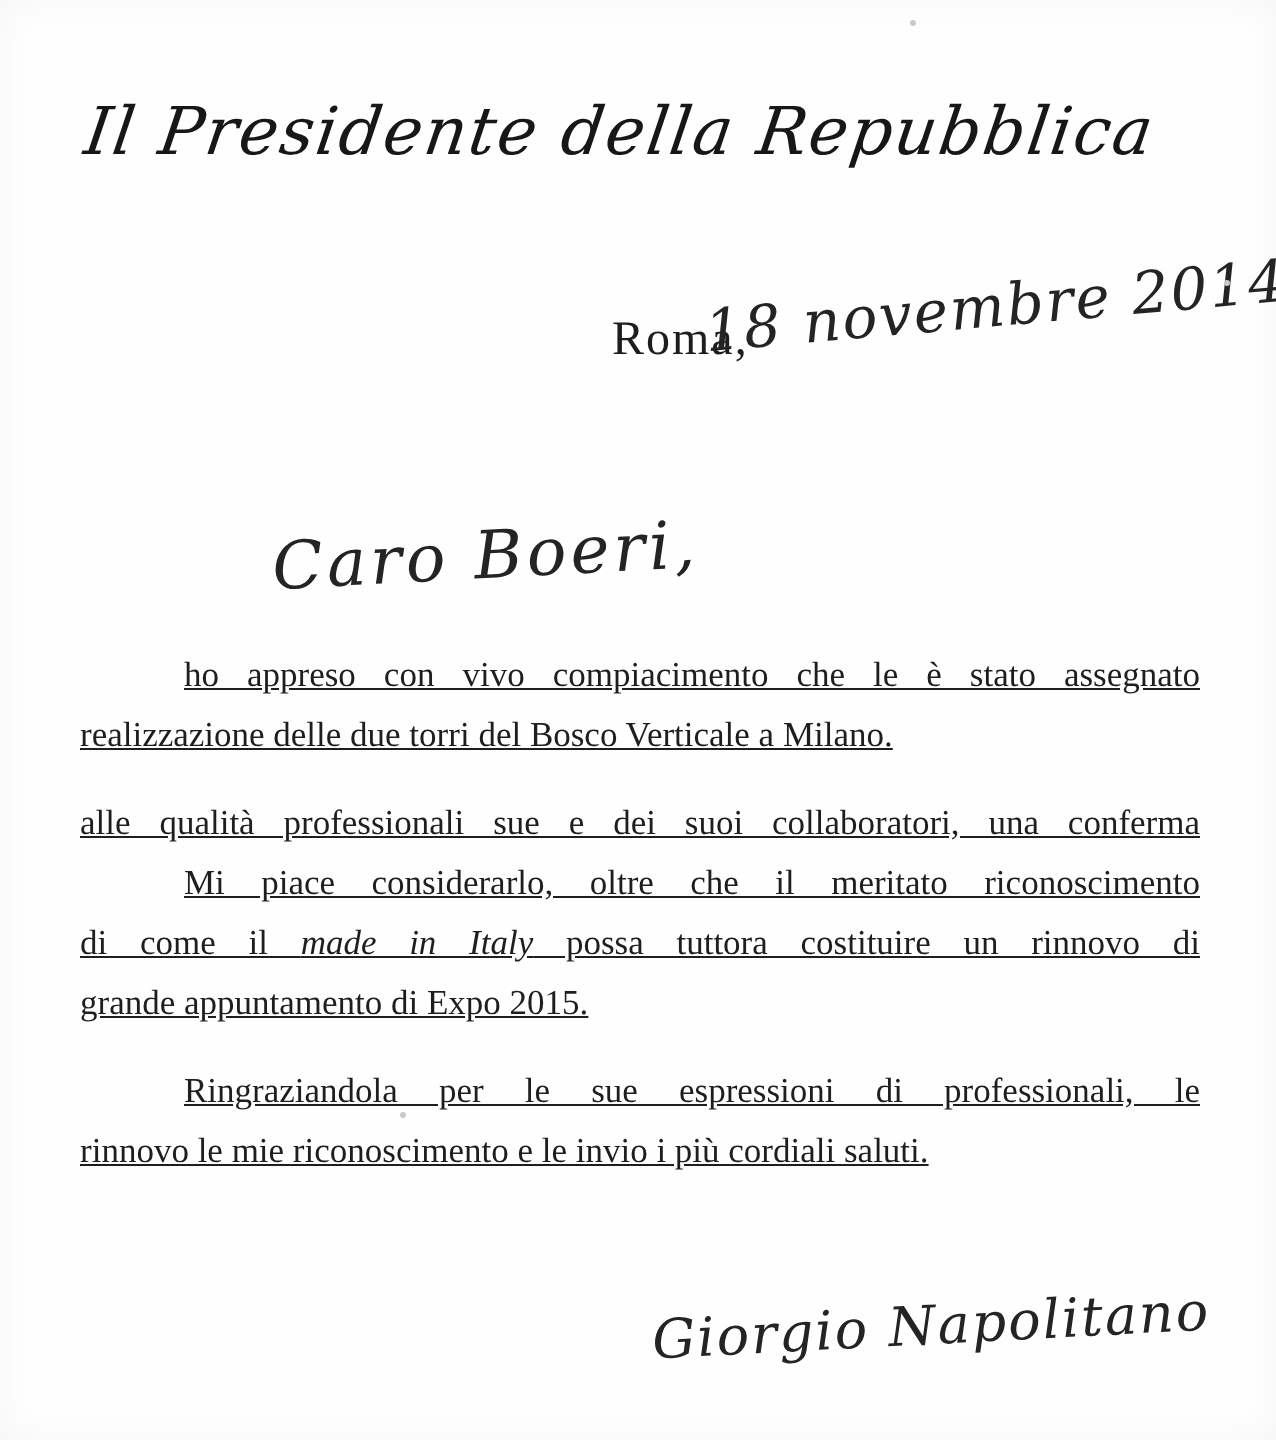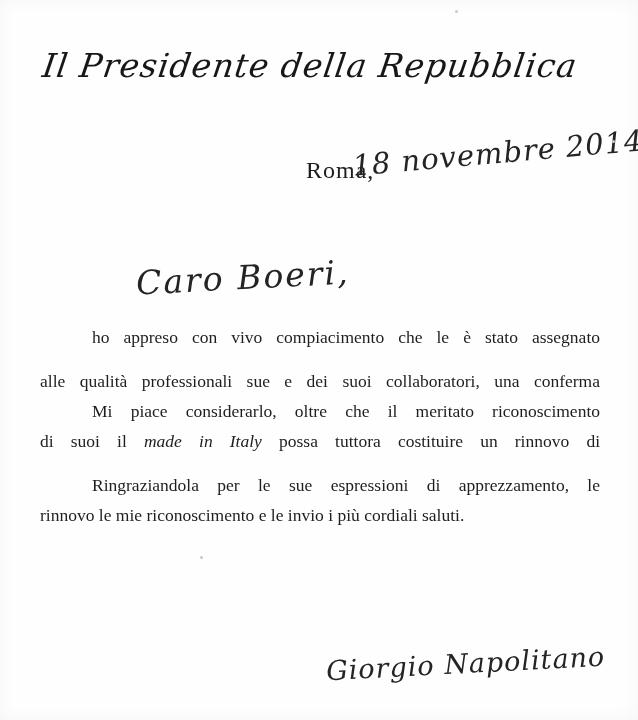--- a/index.html
+++ b/index.html
@@ -60,21 +60,21 @@
     letter-spacing: 1px;
   }
   .letter-body {
     position: absolute;
     left: 40px; top: 322px; width: 560px;
     font-size: 17.5px;
     line-height: 30px;
     color: #1e1e1e;
   }
   .par { margin: 0 0 14px 0; }
-  .line { text-align: justify; text-align-last: justify; }
+  .line { text-align: justify; text-align-last: justify; text-decoration: underline; }
   .line.last { text-align-last: left; }
   .line.indent { text-indent: 52px; }
   .line em { font-style: italic; }
   .speck {
     position: absolute;
     width: 3px; height: 3px;
     border-radius: 50%;
     background: #c9c9c9;
   }
 </style>
@@ -87,28 +87,30 @@
 
   <span class="place-label">Roma,</span>
 
   <span class="hand date-hand">18 novembre 2014</span>
 
   <div class="hand salutation-hand">Caro Boeri,</div>
 
   <div class="letter-body">
       <div class="par">
         <div class="line indent"><span>ho appreso con vivo compiacimento che le è stato assegnato</span></div>
+        <div class="line last"><span>realizzazione delle due torri del Bosco Verticale a Milano.</span></div>
       </div>
       <div class="par">
         <div class="line"><span>alle qualità professionali sue e dei suoi collaboratori, una conferma</span></div>
         <div class="line indent"><span>Mi piace considerarlo, oltre che il meritato riconoscimento</span></div>
-        <div class="line"><span>di suoi il </span><em>made in Italy</em><span> possa tuttora costituire un rinnovo di</span></div>
+        <div class="line"><span>di come il </span><em>made in Italy</em><span> possa tuttora costituire un rinnovo di</span></div>
+        <div class="line last"><span>grande appuntamento di Expo 2015.</span></div>
       </div>
       <div class="par">
-        <div class="line indent"><span>Ringraziandola per le sue espressioni di apprezzamento, le</span></div>
+        <div class="line indent"><span>Ringraziandola per le sue espressioni di professionali, le</span></div>
         <div class="line last"><span>rinnovo le mie riconoscimento e le invio i più cordiali saluti.</span></div>
       </div>
     </div>
 
   <div class="hand signature-hand">Giorgio Napolitano</div>
 
   <div class="speck" style="left:455px; top:10px;"></div>
   <div class="speck" style="left:612px; top:140px;"></div>
   <div class="speck" style="left:200px; top:556px;"></div>
 

